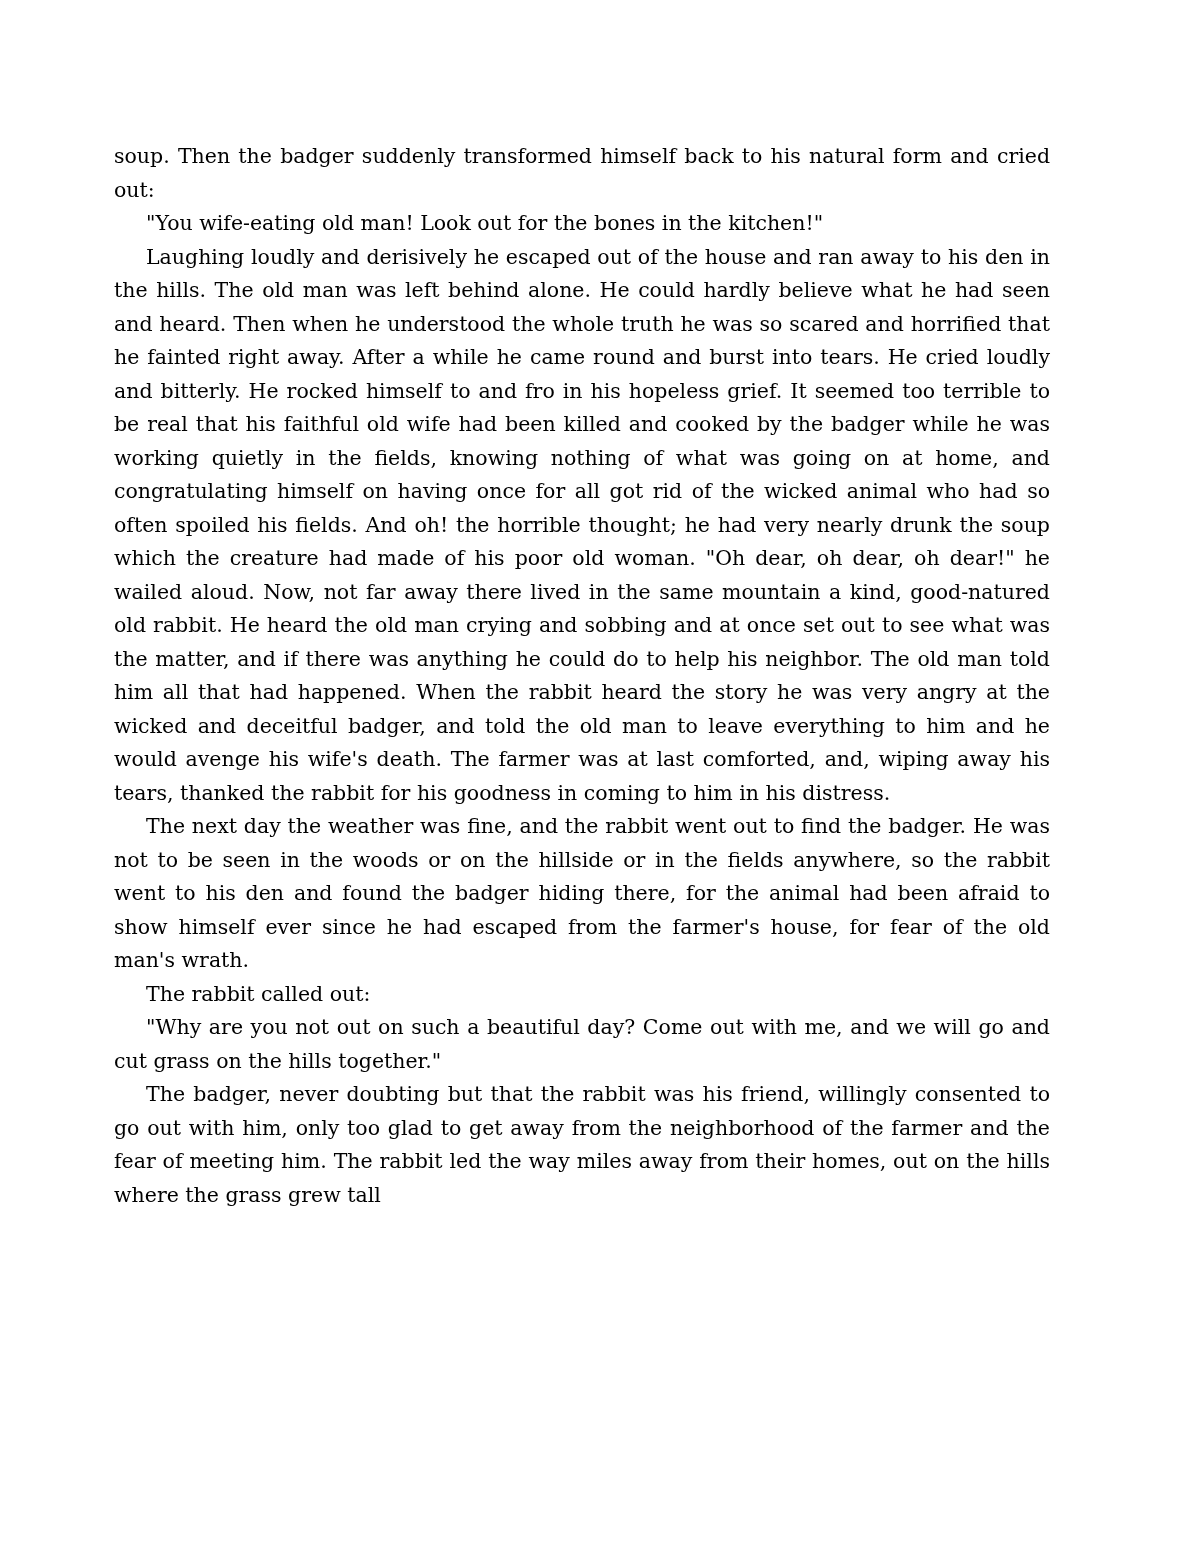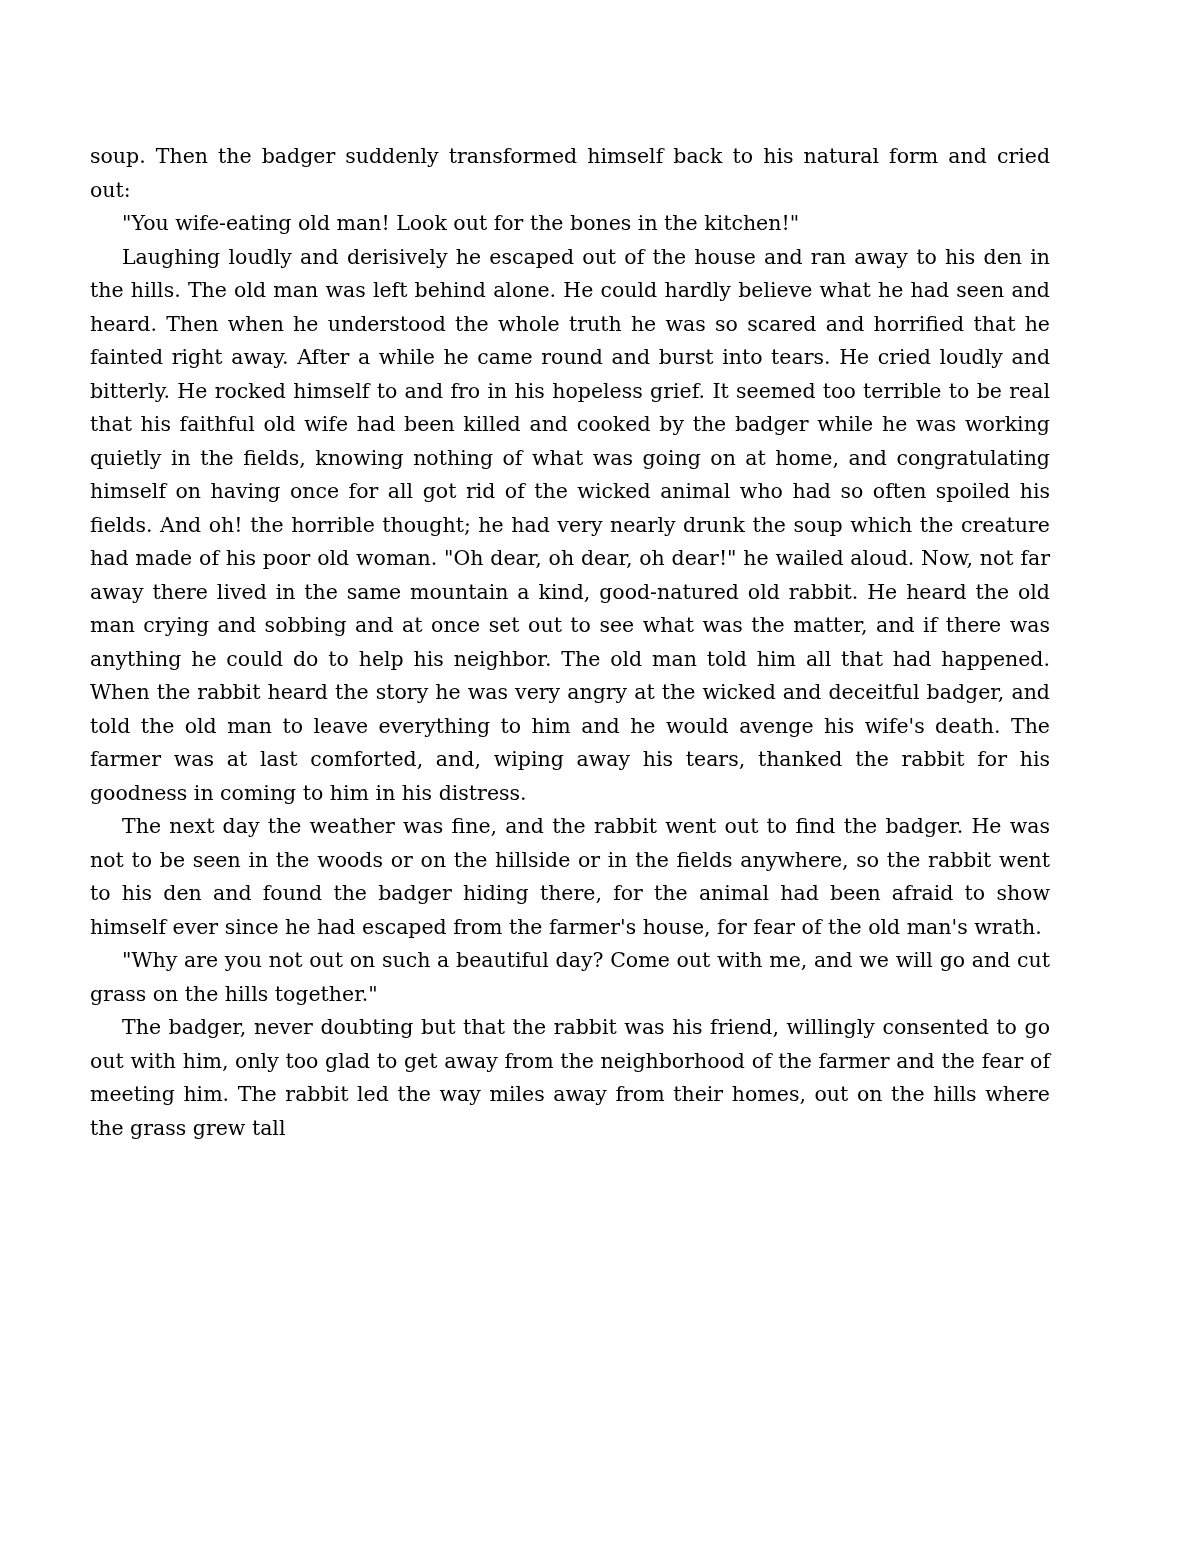--- a/index.html
+++ b/index.html
@@ -10,21 +10,21 @@
   body {
     width: 1200px;
     height: 1552px;
     font-family: "DejaVu Serif", serif;
     color: #000000;
   }
   .page {
     box-sizing: border-box;
     width: 1200px;
     height: 1552px;
-    padding: 140px 150px 0 90px;
+    padding: 140px 150px 0 114px;
     background: #ffffff;
   }
   .body-text {
     font-size: 20.5px;
     line-height: 33.5px;
     text-align: justify;
     text-justify: inter-word;
     hyphens: none;
   }
   p {
@@ -39,16 +39,17 @@
 </style>
 </head>
 <body>
 
 <div class="page">
   <div class="body-text">
     <p class="noindent">soup. Then the badger suddenly transformed himself back to his natural form and cried out:</p>
     <p class="indent">"You wife-eating old man! Look out for the bones in the kitchen!"</p>
     <p class="indent">Laughing loudly and derisively he escaped out of the house and ran away to his den in the hills. The old man was left behind alone. He could hardly believe what he had seen and heard. Then when he understood the whole truth he was so scared and horrified that he fainted right away. After a while he came round and burst into tears. He cried loudly and bitterly. He rocked himself to and fro in his hopeless grief. It seemed too terrible to be real that his faithful old wife had been killed and cooked by the badger while he was working quietly in the fields, knowing nothing of what was going on at home, and congratulating himself on having once for all got rid of the wicked animal who had so often spoiled his fields. And oh! the horrible thought; he had very nearly drunk the soup which the creature had made of his poor old woman. "Oh dear, oh dear, oh dear!" he wailed aloud. Now, not far away there lived in the same mountain a kind, good-natured old rabbit. He heard the old man crying and sobbing and at once set out to see what was the matter, and if there was anything he could do to help his neighbor. The old man told him all that had happened. When the rabbit heard the story he was very angry at the wicked and deceitful badger, and told the old man to leave everything to him and he would avenge his wife's death. The farmer was at last comforted, and, wiping away his tears, thanked the rabbit for his goodness in coming to him in his distress.</p>
     <p class="indent">The next day the weather was fine, and the rabbit went out to find the badger. He was not to be seen in the woods or on the hillside or in the fields anywhere, so the rabbit went to his den and found the badger hiding there, for the animal had been afraid to show himself ever since he had escaped from the farmer's house, for fear of the old man's wrath.</p>
+    <p class="indent">The rabbit called out:</p>
     <p class="indent">"Why are you not out on such a beautiful day? Come out with me, and we will go and cut grass on the hills together."</p>
     <p class="indent">The badger, never doubting but that the rabbit was his friend, willingly consented to go out with him, only too glad to get away from the neighborhood of the farmer and the fear of meeting him. The rabbit led the way miles away from their homes, out on the hills where the grass grew tall</p>
   </div>
 </div>
 
 </body></html>

